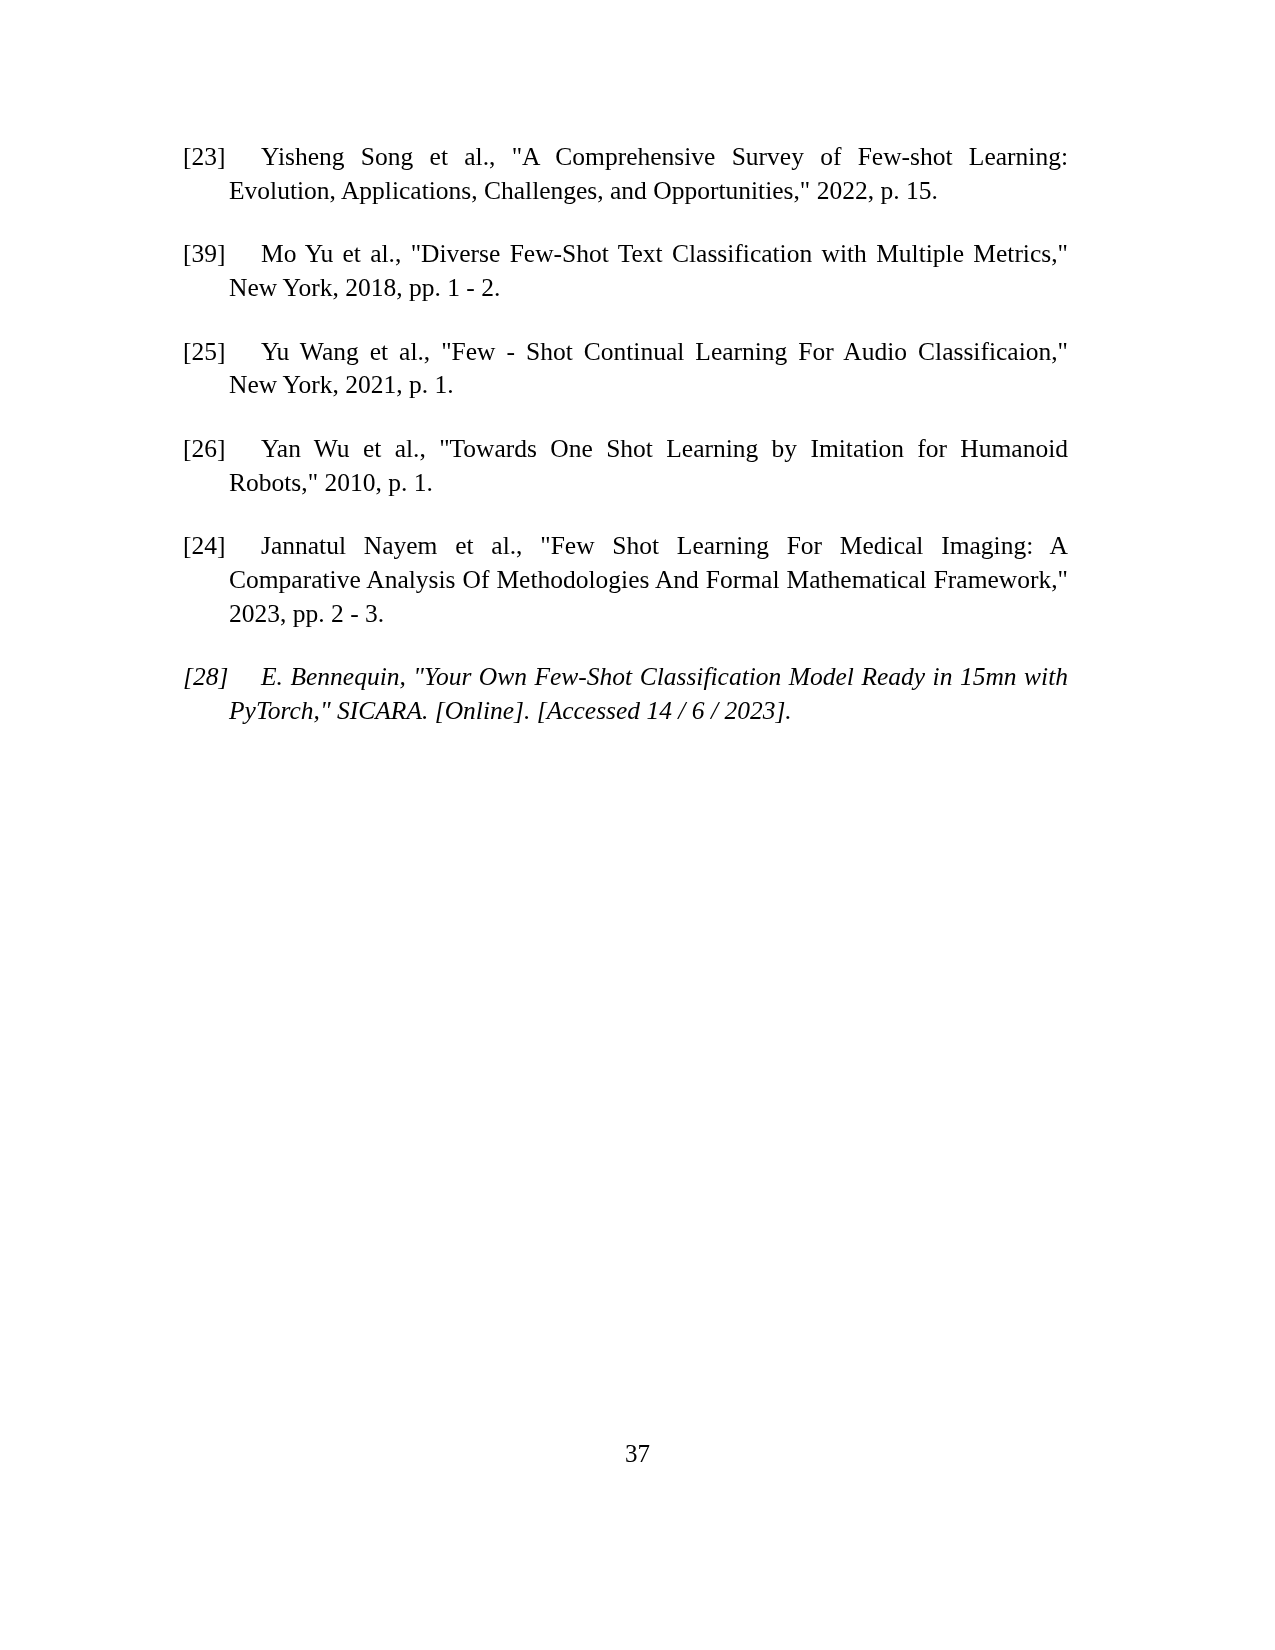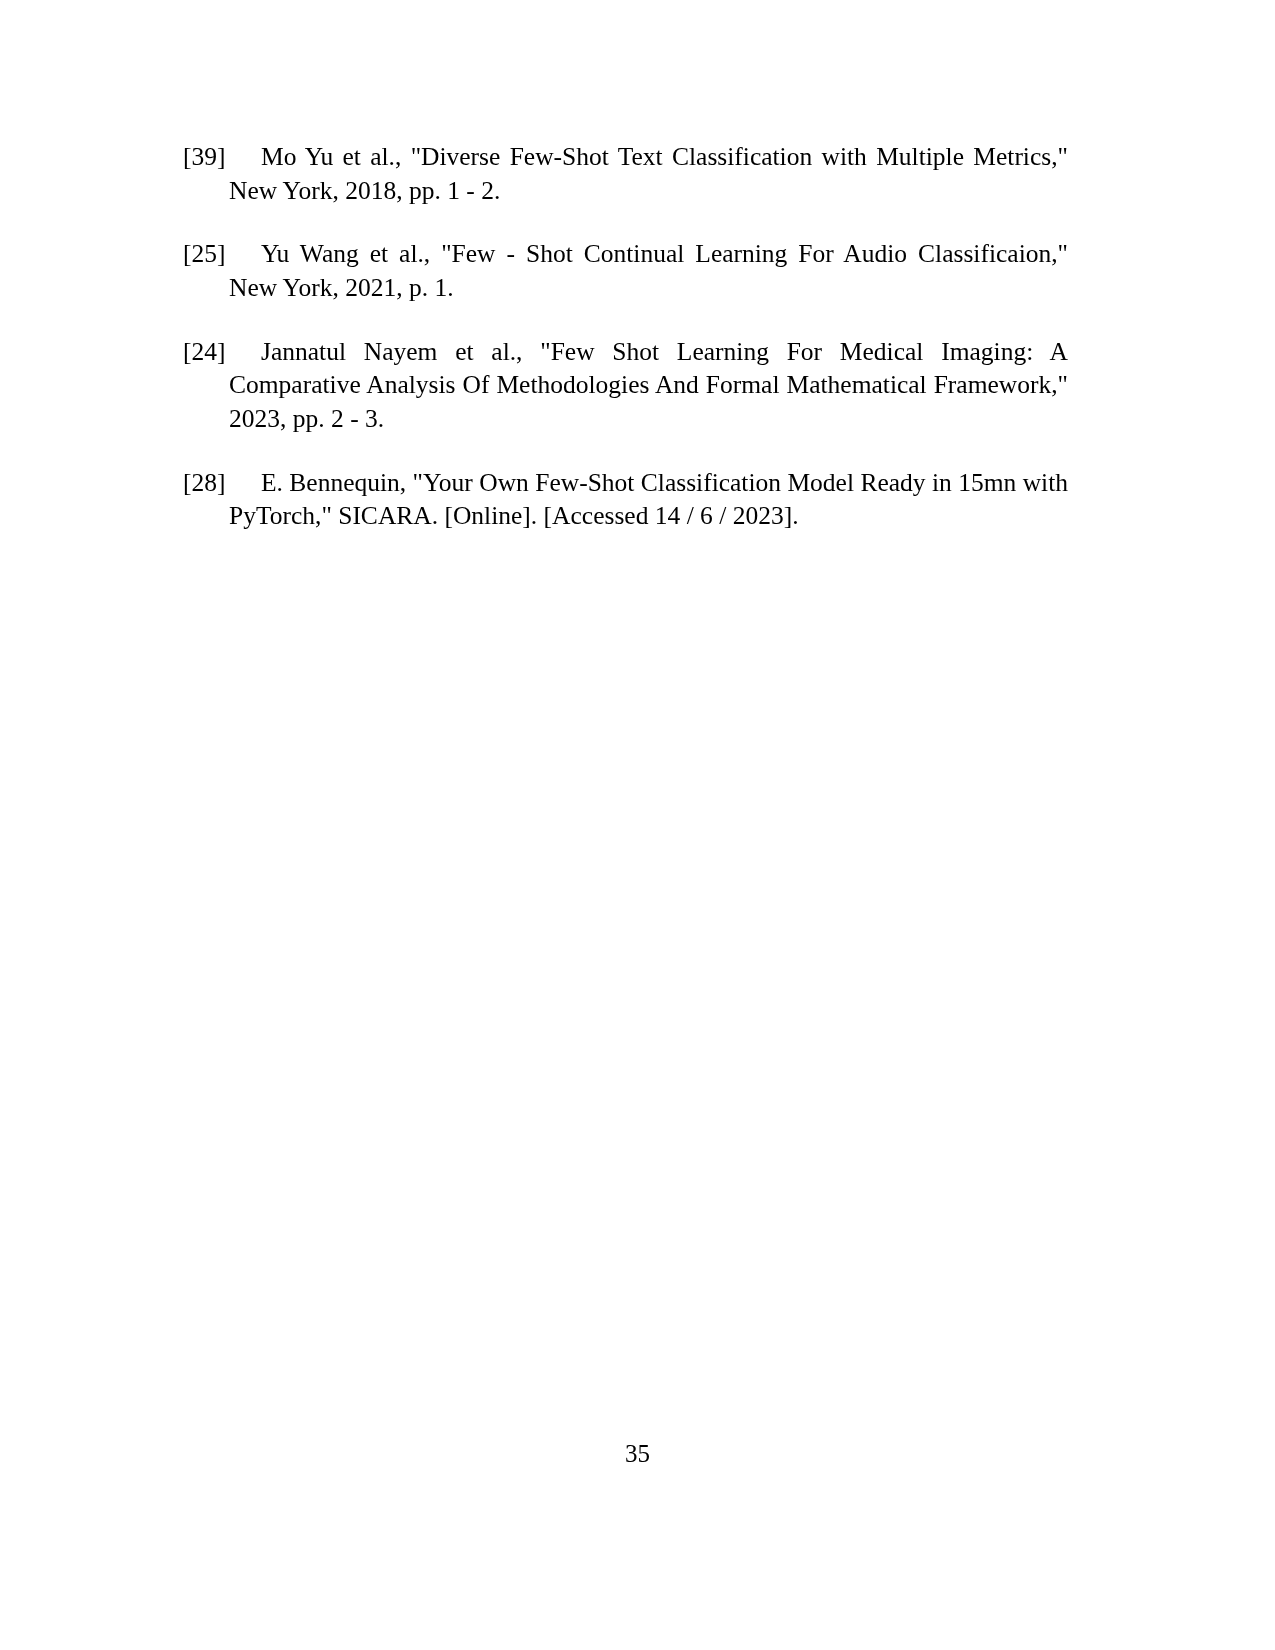--- a/index.html
+++ b/index.html
@@ -32,20 +32,21 @@
     position: relative;
     margin-bottom: 30px;
     padding-left: 46px;
     font-size: 25.5px;
     line-height: 1.32;
     text-align: justify;
     text-justify: inter-word;
   }
   .ref-entry:last-child {
     margin-bottom: 0;
+    font-style: italic;
   }
   .ref-num {
     position: absolute;
     left: 0;
     top: 0;
     width: 46px;
     font-size: 25.5px;
     text-align: left;
   }
   .ref-text {
@@ -62,39 +63,47 @@
     font-family: "Liberation Serif", serif;
   }
 </style>
 </head>
 <body>
 
 <div class="page">
 
   <div class="content">
 
+    <div class="ref-entry">
+      <span class="ref-num">[23]</span>
+      <span class="ref-text">Yisheng Song et al., "A Comprehensive Survey of Few-shot Learning: Evolution, Applications, Challenges, and Opportunities," 2022, p. 15.</span>
+    </div>
 
     <div class="ref-entry">
       <span class="ref-num">[39]</span>
       <span class="ref-text">Mo Yu et al., "Diverse Few-Shot Text Classification with Multiple Metrics," New York, 2018, pp. 1 - 2.</span>
     </div>
 
     <div class="ref-entry">
       <span class="ref-num">[25]</span>
       <span class="ref-text">Yu Wang et al., "Few - Shot Continual Learning For Audio Classificaion," New York, 2021, p. 1.</span>
     </div>
 
+    <div class="ref-entry">
+      <span class="ref-num">[26]</span>
+      <span class="ref-text">Yan Wu et al., "Towards One Shot Learning by Imitation for Humanoid Robots," 2010, p. 1.</span>
+    </div>
 
     <div class="ref-entry">
       <span class="ref-num">[24]</span>
       <span class="ref-text">Jannatul Nayem et al., "Few Shot Learning For Medical Imaging: A Comparative Analysis Of Methodologies And Formal Mathematical Framework," 2023, pp. 2 - 3.</span>
     </div>
 
     <div class="ref-entry">
       <span class="ref-num">[28]</span>
       <span class="ref-text">E. Bennequin, "Your Own Few-Shot Classification Model Ready in 15mn with PyTorch," SICARA. [Online]. [Accessed 14 / 6 / 2023].</span>
     </div>
 
   </div>
 
-  <div class="page-number">35</div>
+  <div class="page-number">37</div>
 
 </div>
 
 </body></html>

